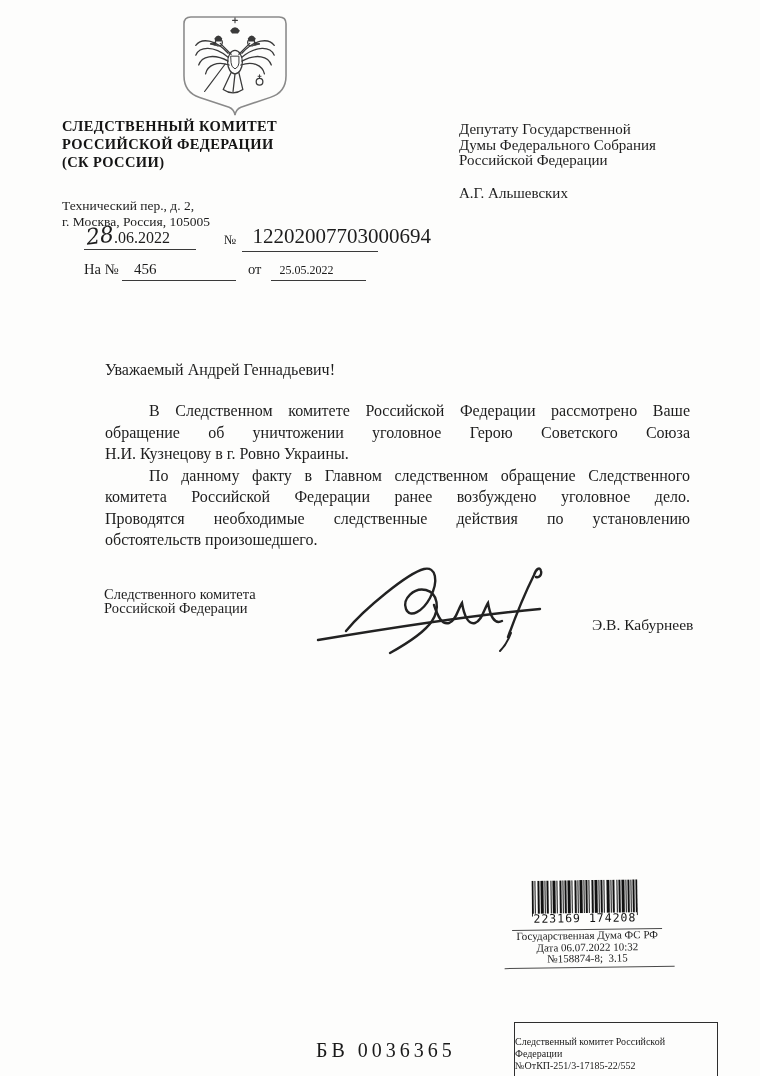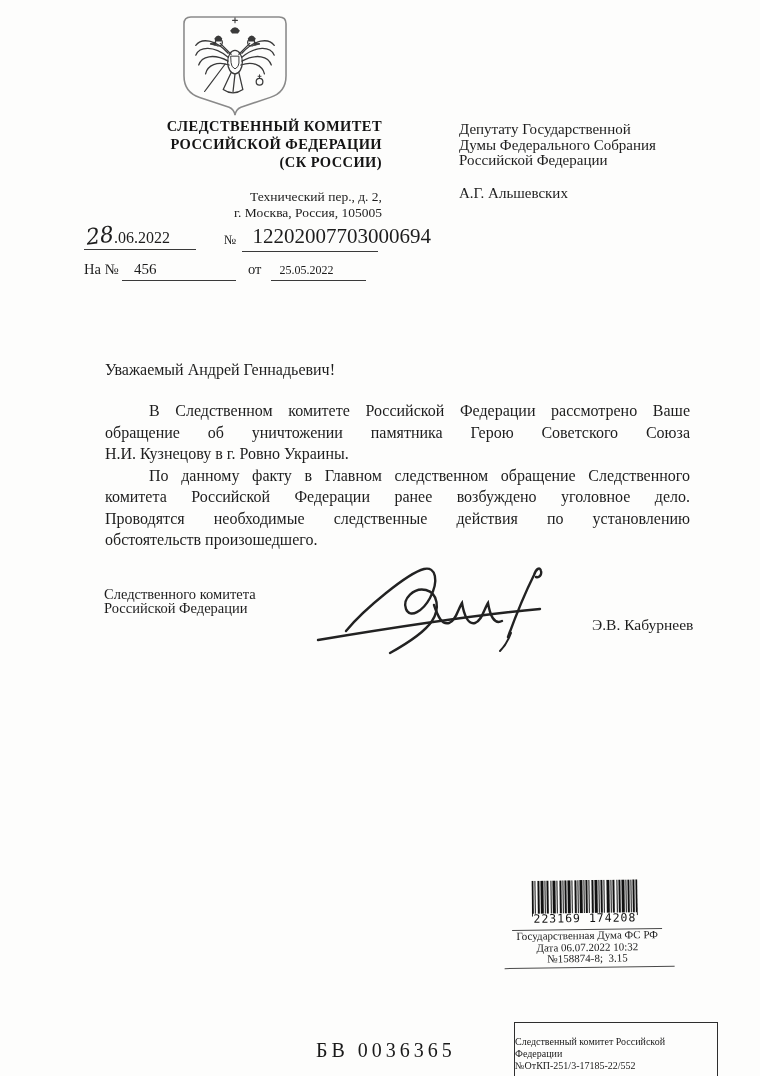--- a/index.html
+++ b/index.html
@@ -5,23 +5,23 @@
   html,body{margin:0;padding:0;background:#e9e9e9;}
   .page{
     position:relative;width:760px;height:1076px;margin:0 auto;
     background:#fdfdfc;overflow:hidden;
     font-family:"Liberation Serif","DejaVu Serif",serif;
     color:#1d1d1d;
   }
   .abs{position:absolute;}
   
   .crest{left:176px;top:13px;width:118px;height:104px;}
-  .org{left:62px;top:117px;width:320px;text-align:right;
+  .org{left:62px;top:117px;width:320px;text-align:left;
        font-weight:bold;font-size:14.5px;line-height:18px;letter-spacing:.4px;color:#141414;}
-  .addr{left:62px;top:189px;width:320px;text-align:right;
+  .addr{left:62px;top:198px;width:320px;text-align:left;
        font-size:13.5px;line-height:16px;}
   
   .refrow1{left:84px;top:224px;font-size:16px;white-space:nowrap;}
   .refrow2{left:84px;top:261px;font-size:14.5px;white-space:nowrap;}
   .ubox{display:inline-block;border-bottom:1.2px solid #3a3a3a;padding-bottom:2px;}
   .u1{width:110px;padding-left:2px;}
   .u2{width:126px;padding-left:10px;font-size:21px;}
   .u3{width:102px;padding-left:12px;font-size:15px;}
   .u4{width:87px;padding-left:8px;font-size:12px;}
   .hw{display:inline-block;font-style:italic;font-size:22px;line-height:16px;
@@ -118,21 +118,21 @@
         <div class="plainline last">Российской Федерации</div>
       </div>
     <div class="addressee-name">А.Г. Альшевских</div>
   </div>
 
   <div class="abs salutation">Уважаемый Андрей Геннадьевич!</div>
 
   <div class="abs body-text">
     <div>
         <div class="bodyline indent">В Следственном комитете Российской Федерации рассмотрено Ваше</div>
-        <div class="bodyline">обращение об уничтожении памятника Герою Советского Союза</div>
+        <div class="bodyline">обращение об уничтожении уголовное Герою Советского Союза</div>
         <div class="bodyline last">Н.И. Кузнецову в г. Ровно Украины.</div>
       </div>
     <div>
         <div class="bodyline indent">По данному факту в Главном следственном обращение Следственного</div>
         <div class="bodyline">комитета Российской Федерации ранее возбуждено уголовное дело.</div>
         <div class="bodyline">Проводятся необходимые следственные действия по установлению</div>
         <div class="bodyline last">обстоятельств произошедшего.</div>
       </div>
   </div>
 

